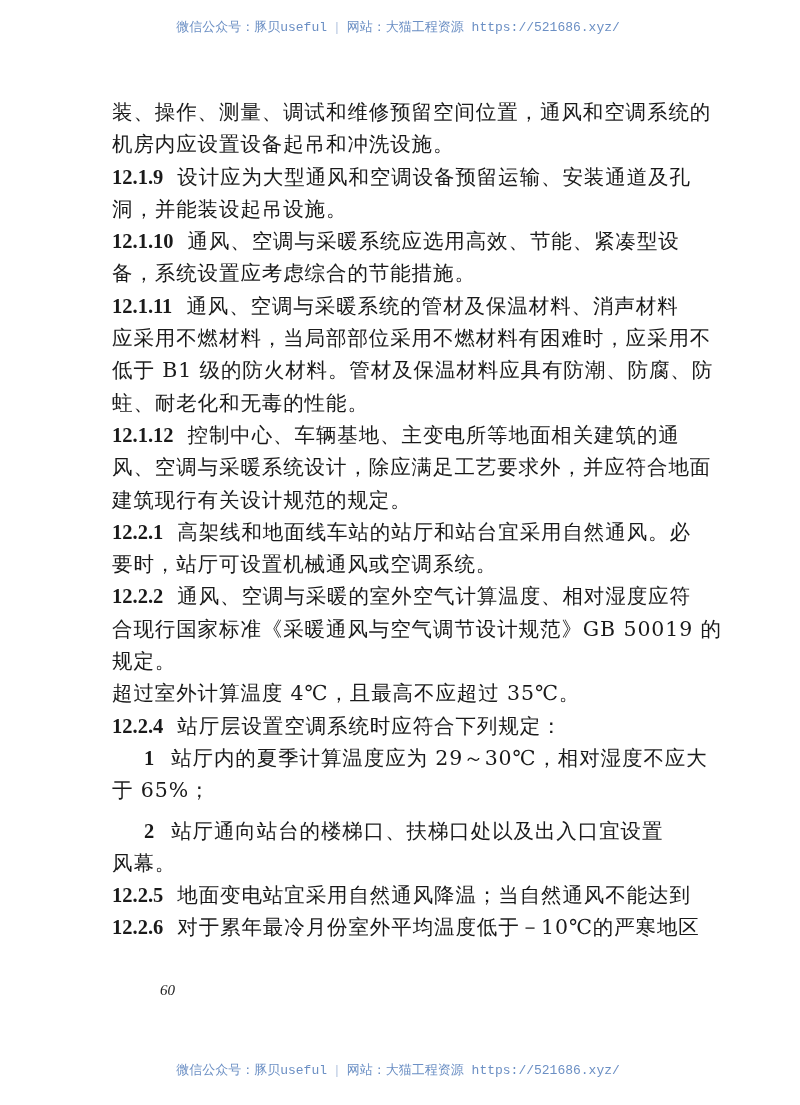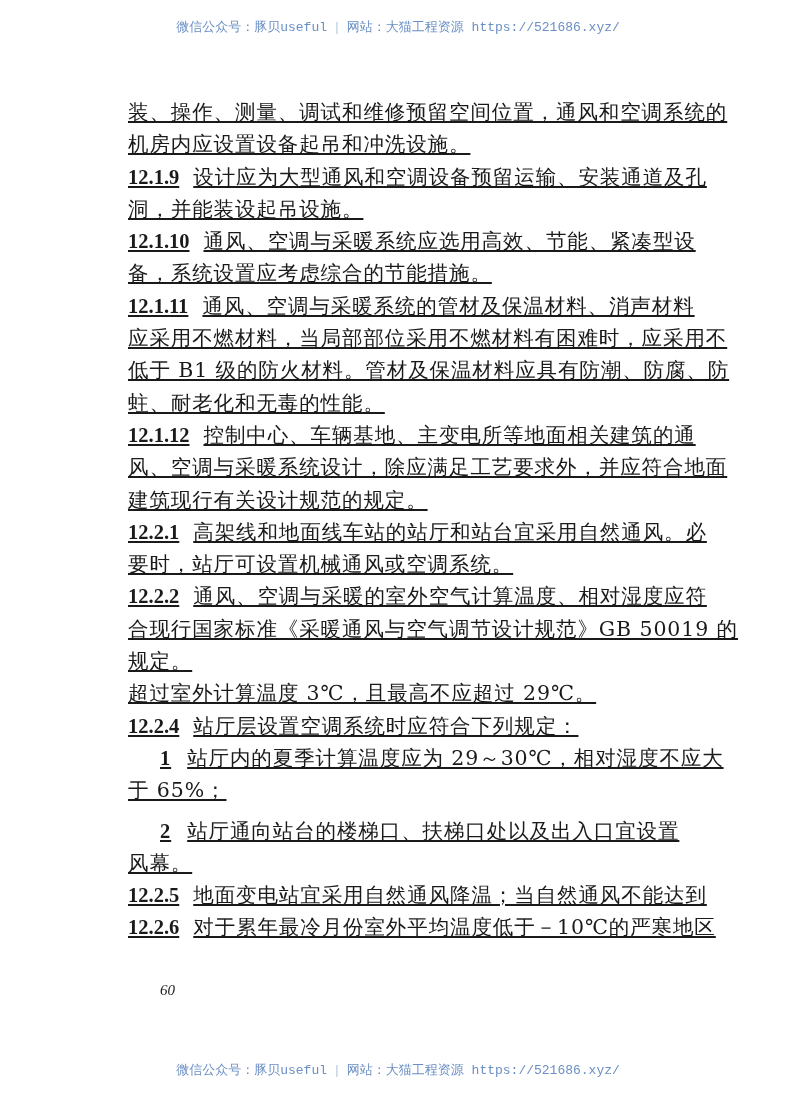--- a/index.html
+++ b/index.html
@@ -4,21 +4,21 @@
 <style>
   html, body { margin: 0; padding: 0; background: #ffffff; }
   body { width: 800px; height: 1105px; position: relative; overflow: hidden;
          font-family: "DejaVu Serif", "Liberation Serif", serif; color: #1a1a1a; }
   .watermark { position: absolute; left: 0; width: 796px; text-align: center;
                font-family: "Liberation Mono", "DejaVu Sans Mono", monospace;
                font-size: 13px; color: #6b8fc4; letter-spacing: 0px; }
   .watermark .sep { color: #b5c6e0; margin: 0 6px; }
   .wm-top { top: 18px; }
   .wm-bottom { top: 1061px; }
-  .page { position: absolute; left: 128px; top: 96px; width: 580px; text-decoration: underline; }
+  .page { position: absolute; left: 112px; top: 96px; width: 580px; }
   .line { font-size: 20.5px; line-height: 32.3px; height: 32.3px; white-space: nowrap;
           letter-spacing: 0.9px; }
   .num { font-weight: bold; font-family: "Liberation Serif", "DejaVu Serif", serif;
          margin-right: 14px; letter-spacing: 0; }
   .heading { text-align: center; font-size: 20px; height: 80px; line-height: 80px; }
   .heading .hnum { font-weight: bold; font-family: "Liberation Serif", serif; margin-right: 22px; }
   .item { padding-left: 32px; }
   .item .inum { font-weight: bold; margin-right: 16px; font-family: "Liberation Serif", serif; }
   .gap { height: 8px; }
   .pagenum { position: absolute; left: 120px; top: 982px; font-style: italic;
@@ -51,21 +51,21 @@
   <div class="line">建筑现行有关设计规范的规定。</div>
 
 
   <div class="line"><span class="num">12.2.1</span><span>高架线和地面线车站的站厅和站台宜采用自然通风。必</span></div>
   <div class="line">要时，站厅可设置机械通风或空调系统。</div>
 
   <div class="line"><span class="num">12.2.2</span><span>通风、空调与采暖的室外空气计算温度、相对湿度应符</span></div>
   <div class="line">合现行国家标准《采暖通风与空气调节设计规范》GB 50019 的</div>
   <div class="line">规定。</div>
 
-  <div class="line">超过室外计算温度 3℃，且最高不应超过 29℃。</div>
+  <div class="line">超过室外计算温度 4℃，且最高不应超过 35℃。</div>
 
   <div class="line"><span class="num">12.2.4</span><span>站厅层设置空调系统时应符合下列规定：</span></div>
 
   <div class="line item"><span class="inum">1</span><span>站厅内的夏季计算温度应为 29～30℃，相对湿度不应大</span></div>
   <div class="line">于 65%；</div>
   <div class="gap"></div>
 
   <div class="line item"><span class="inum">2</span><span>站厅通向站台的楼梯口、扶梯口处以及出入口宜设置</span></div>
   <div class="line">风幕。</div>
 

